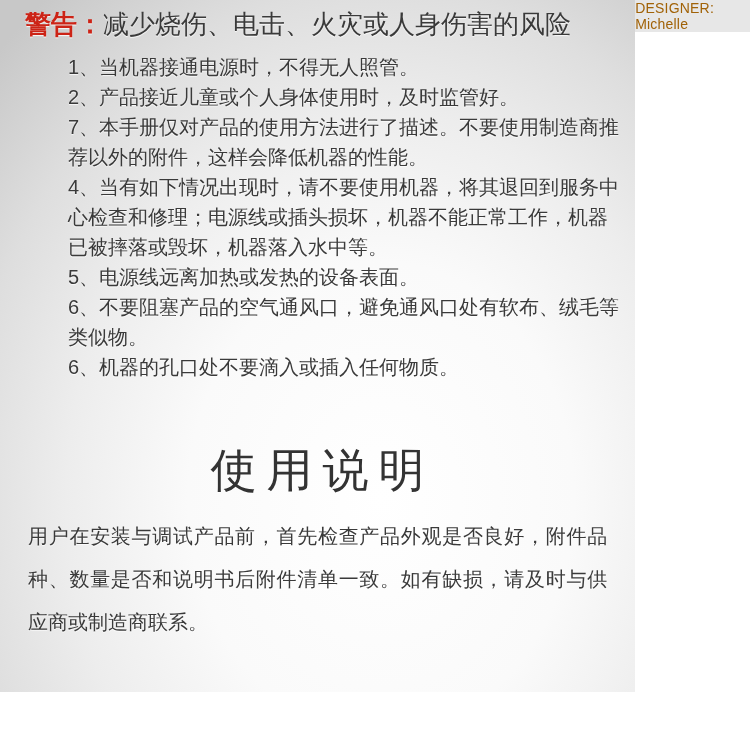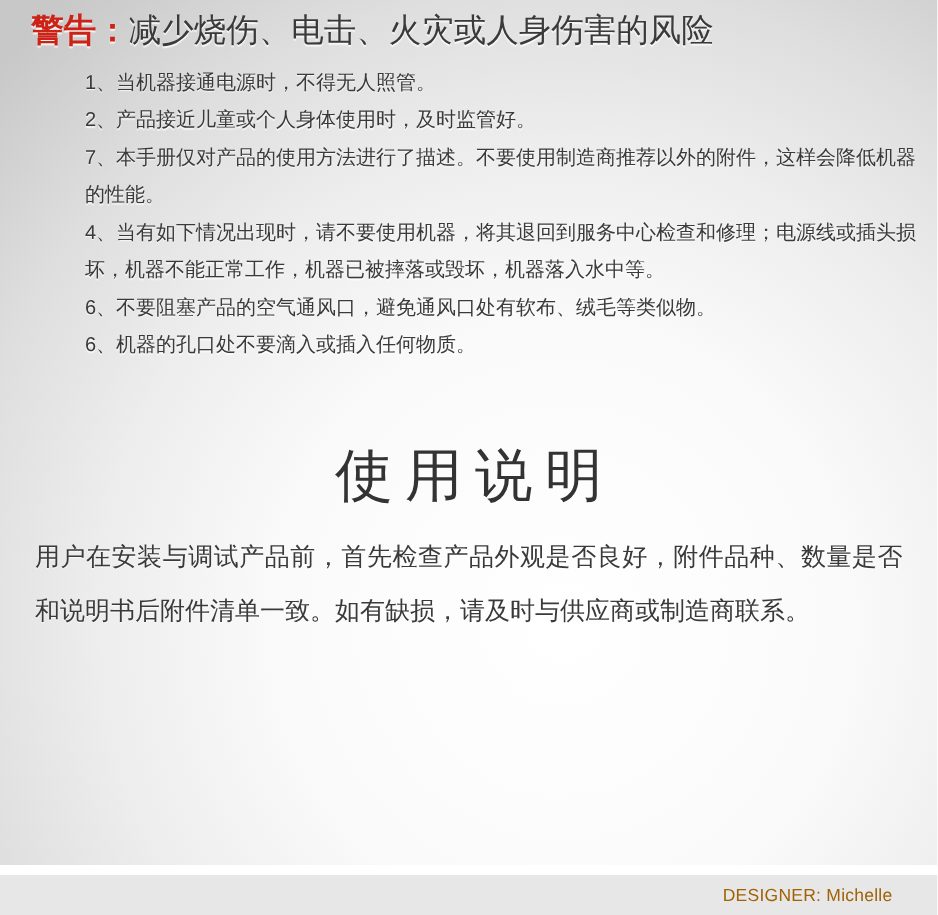--- a/index.html
+++ b/index.html
@@ -9,21 +9,21 @@
   body {
     width: 750px;
     height: 732px;
     overflow: hidden;
     font-family: "Liberation Sans", "DejaVu Sans", sans-serif;
   }
   .page {
     width: 750px;
     height: 732px;
     display: flex;
-    flex-direction: column;
+    flex-direction: row;
   }
   
   .content {
     height: 692px;
     box-sizing: border-box;
     padding-top: 8px;
     background:
       radial-gradient(ellipse 80% 90% at 60% 72%,
         #ffffff 0%,
         #fafafa 38%,
@@ -39,21 +39,21 @@
     color: #3a3a3a;
     text-shadow: 0 1px 1px rgba(255,255,255,0.85);
     white-space: nowrap;
   }
   .warning-label {
     color: #cc2316;
     font-weight: 700;
   }
   .warning-list {
     margin: 11px 16px 0 68px;
-    font-size: 16px;
+    font-size: 20px;
     line-height: 30px;
     color: #3a3a3a;
     text-shadow: 0 1px 1px rgba(255,255,255,0.85);
   }
   .warning-item {
     margin: 0;
     padding: 0;
   }
   .usage-title {
     margin: 60px 0 0 0;
@@ -102,20 +102,21 @@
 
     <h2 class="warning-heading">
       <span class="warning-label">警告：</span><span>减少烧伤、电击、火灾或人身伤害的风险</span>
     </h2>
 
     <div class="warning-list">
       <p class="warning-item">1、当机器接通电源时，不得无人照管。</p>
       <p class="warning-item">2、产品接近儿童或个人身体使用时，及时监管好。</p>
       <p class="warning-item">7、本手册仅对产品的使用方法进行了描述。不要使用制造商推荐以外的附件，这样会降低机器的性能。</p>
       <p class="warning-item">4、当有如下情况出现时，请不要使用机器，将其退回到服务中心检查和修理；电源线或插头损坏，机器不能正常工作，机器已被摔落或毁坏，机器落入水中等。</p>
+      <p class="warning-item">5、电源线远离加热或发热的设备表面。</p>
       <p class="warning-item">6、不要阻塞产品的空气通风口，避免通风口处有软布、绒毛等类似物。</p>
       <p class="warning-item">6、机器的孔口处不要滴入或插入任何物质。</p>
     </div>
 
     <h1 class="usage-title">使用说明</h1>
 
     <p class="usage-paragraph">用户在安装与调试产品前，首先检查产品外观是否良好，附件品种、数量是否和说明书后附件清单一致。如有缺损，请及时与供应商或制造商联系。</p>
 
   </main>
 

